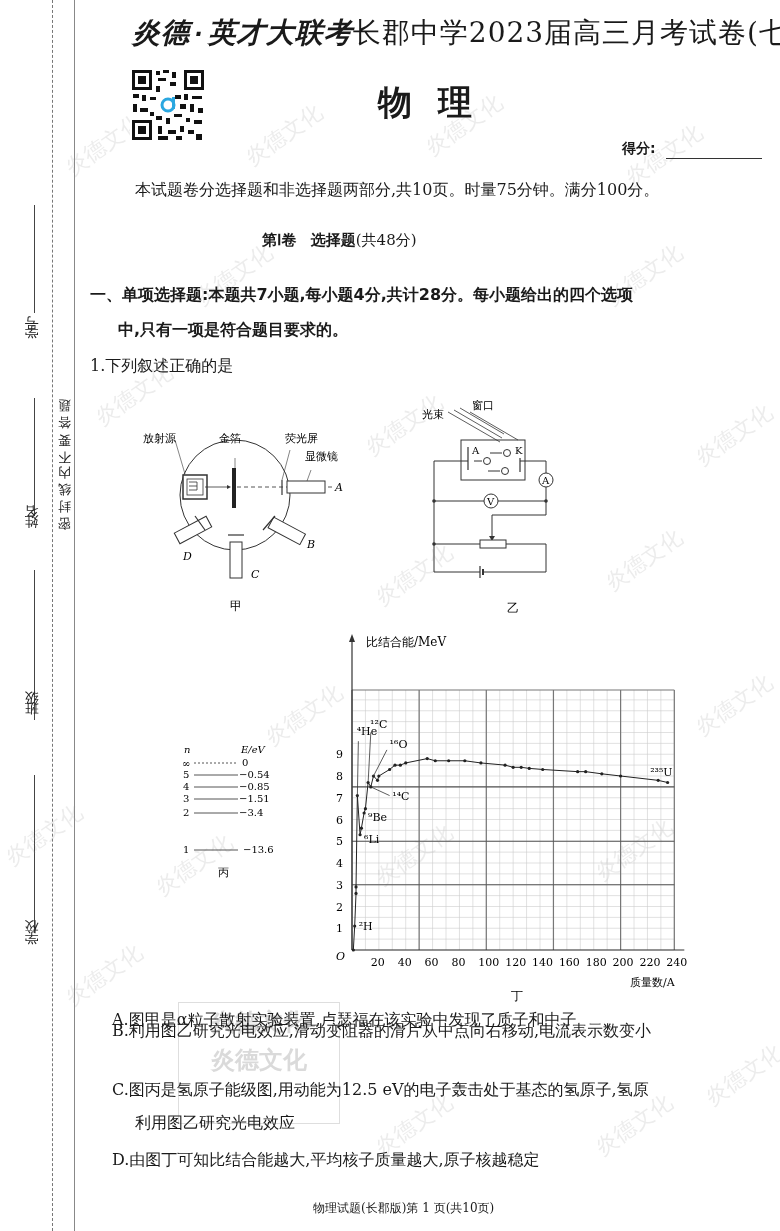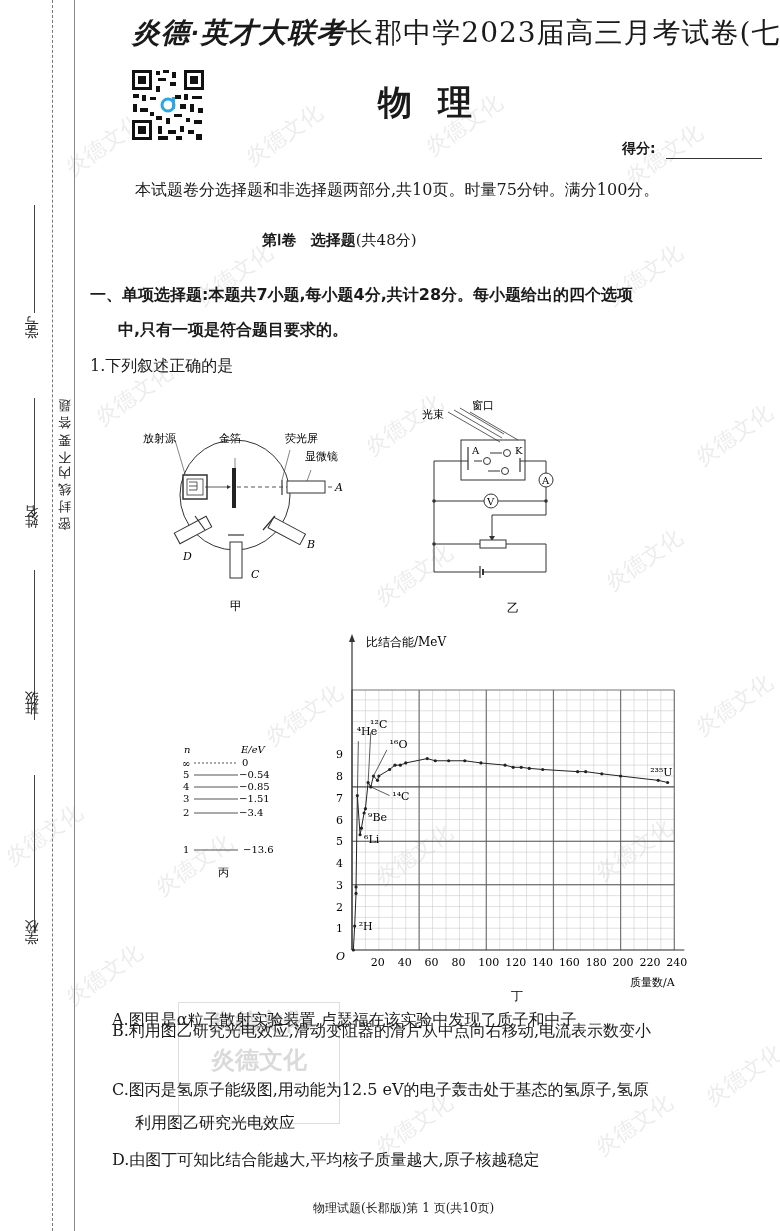--- a/index.html
+++ b/index.html
@@ -9,21 +9,21 @@
   
   .bind-dotted { position: absolute; left: 52px; top: 0; height: 1231px; border-left: 1px dashed #777; }
   .bind-solid { position: absolute; left: 74px; top: 0; height: 1231px; border-left: 1.5px solid #888; }
   .vtext { position: absolute; writing-mode: vertical-rl; transform: rotate(180deg);
            font-size: 14px; letter-spacing: 10px; color: #222; }
   .vline { position: absolute; left: 34px; border-left: 1px solid #444; }
   .seal { position: absolute; left: 56px; writing-mode: vertical-rl; transform: rotate(180deg);
           font-size: 13px; color: #222; }
   
   .title { left: 132px; top: 14px; font-size: 28px; font-weight: bold; letter-spacing: 1px; white-space: nowrap; }
-  .title .cal { font-family: Liberation Sans, sans-serif; font-weight: 900; font-style: italic; margin-top: 20px; }
+  .title .cal { font-family: Liberation Mono, monospace; font-weight: 900; font-style: italic; margin-top: 20px; }
   .title .plain { font-weight: normal; font-family: "DejaVu Serif", serif; }
   .qr { left: 130px; top: 68px; width: 76px; height: 74px; }
   .subject { left: 378px; top: 80px; font-size: 34px; font-weight: bold; font-family: "DejaVu Sans", sans-serif; letter-spacing: 26px; }
   .score { left: 622px; top: 140px; font-size: 14px; font-family: "DejaVu Sans", sans-serif; font-weight: bold; }
   .score-line { left: 666px; top: 158px; width: 96px; border-bottom: 1px solid #333; }
   .intro { left: 135px; top: 180px; font-size: 16px; white-space: nowrap; }
   .part { left: 262px; top: 231px; font-size: 15px; white-space: nowrap; }
   .part b { font-family: Liberation Mono, monospace; }
   .sec1 { left: 90px; top: 285px; font-size: 16px; font-weight: bold; font-family: "DejaVu Sans", sans-serif; white-space: nowrap; }
   .sec2 { left: 118px; top: 320px; font-size: 16px; font-weight: bold; font-family: "DejaVu Sans", sans-serif; white-space: nowrap; }

